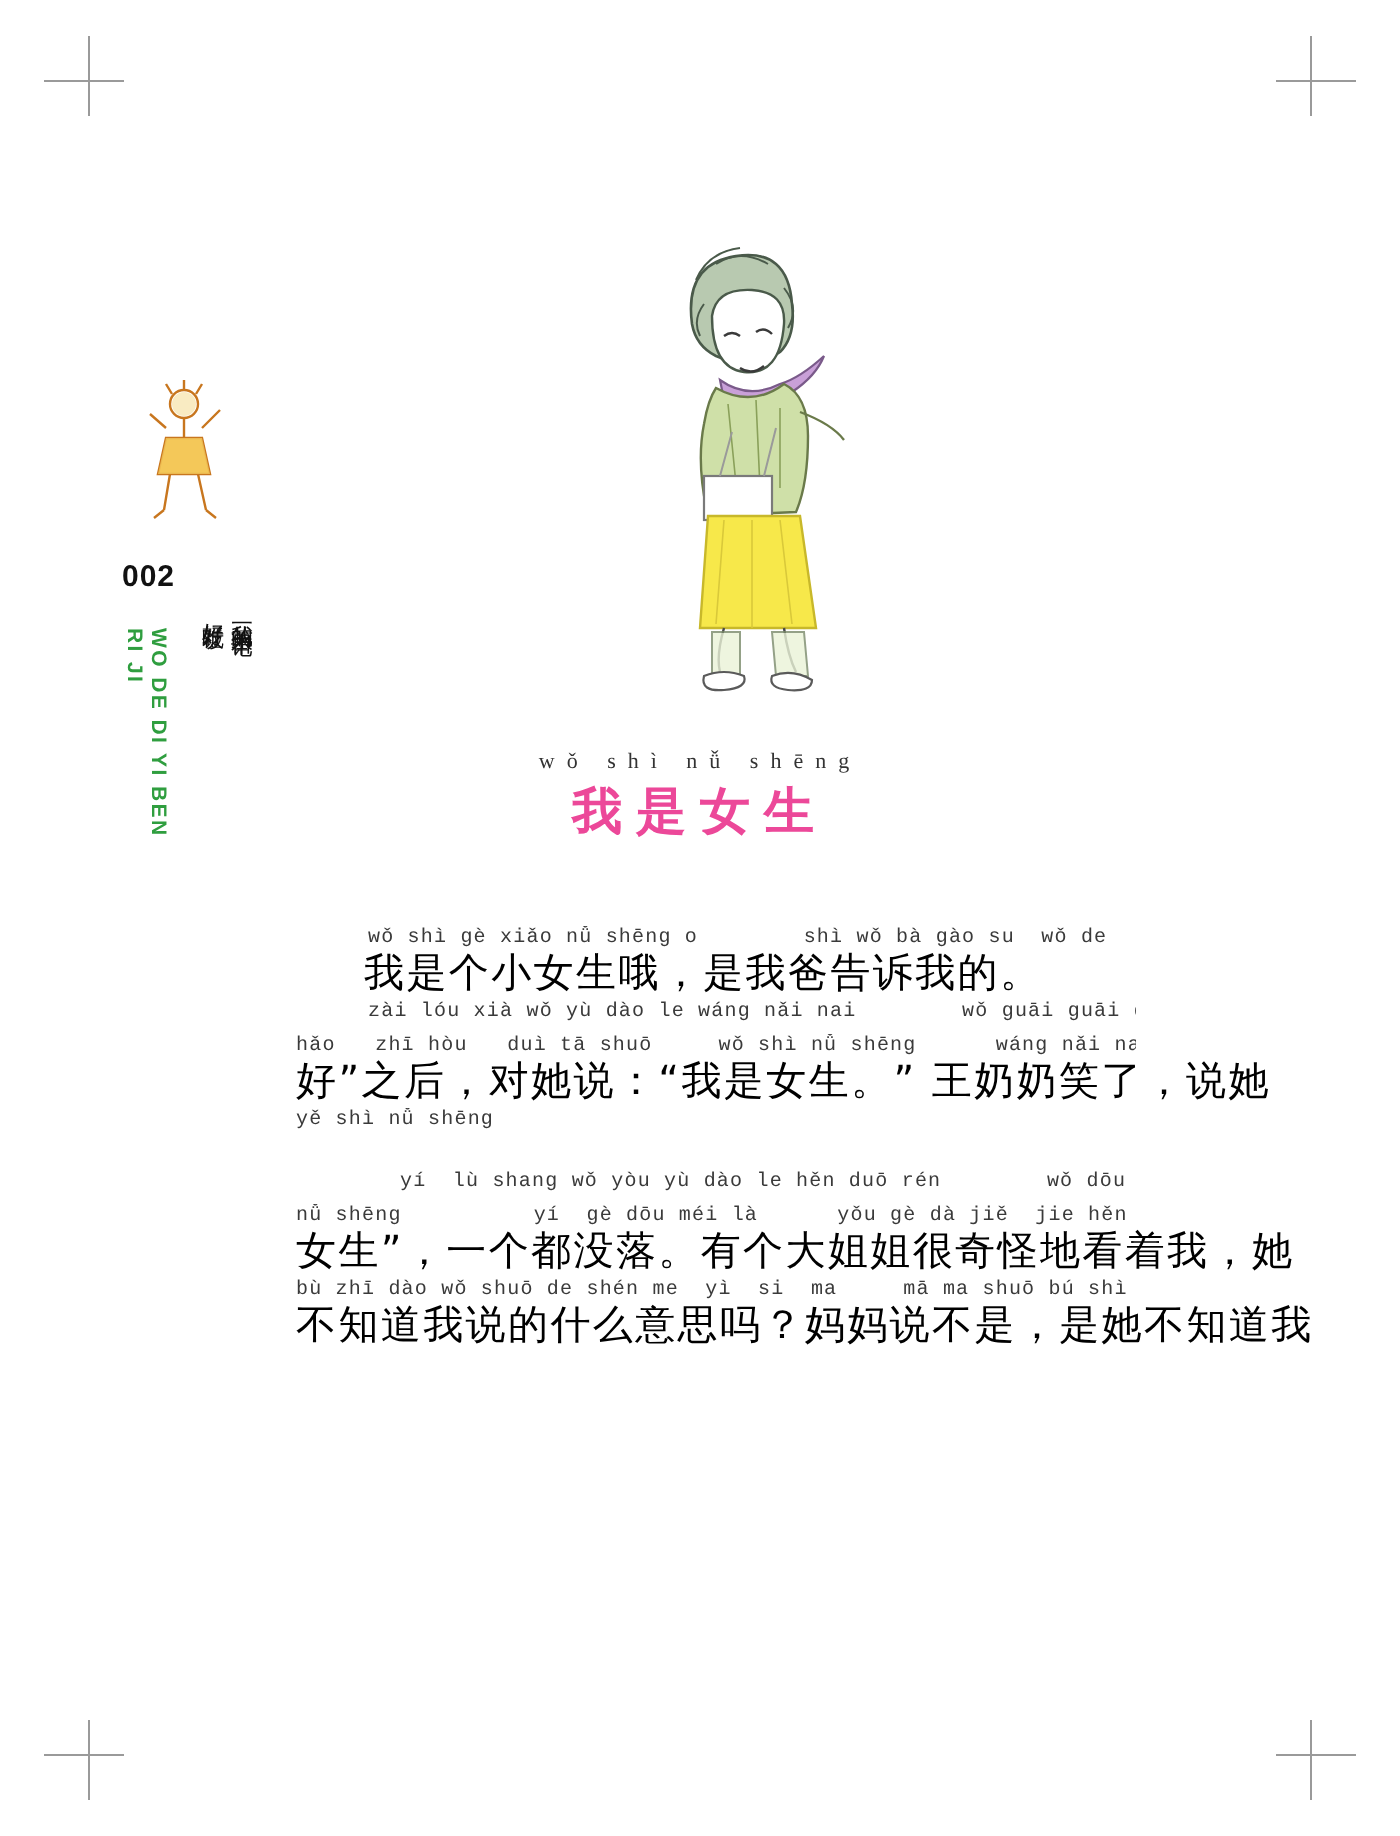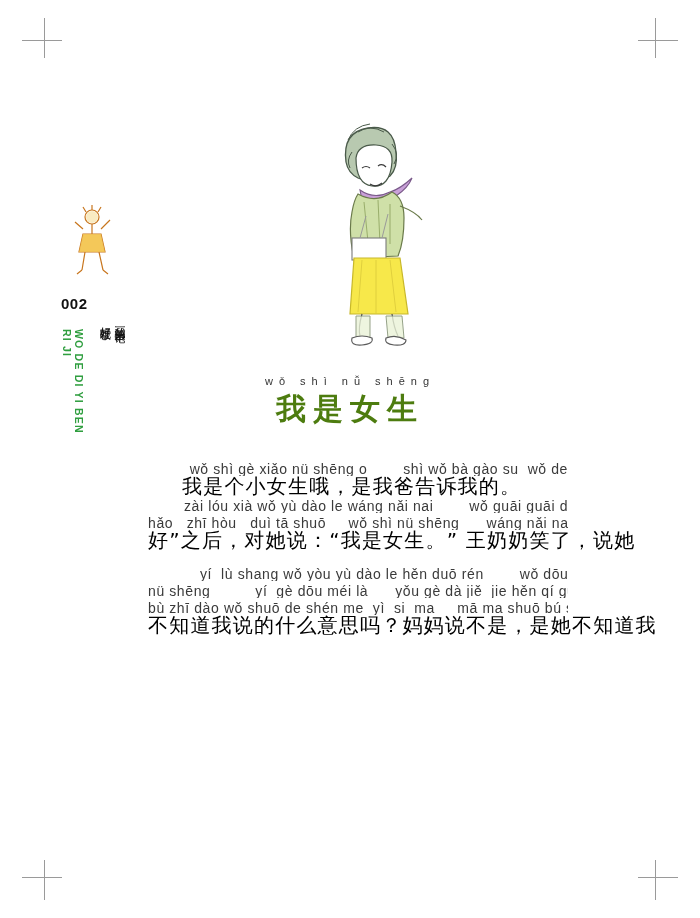--- a/index.html
+++ b/index.html
@@ -41,21 +41,21 @@
   .crop-bl .v { left: 22px; bottom: 0; }
 
   .crop-br { right: 22px; bottom: 18px; }
   .crop-br .h { bottom: 22px; right: 0; }
   .crop-br .v { right: 22px; bottom: 0; }
 
   
   .margin-block {
     position: absolute;
     left: 55px;
-    top: 205px;
+    top: 190px;
     width: 70px;
   }
   .margin-figure {
     width: 58px;
     height: 80px;
     margin-left: 10px;
   }
   .folio {
     margin-top: 10px;
     margin-left: 6px;
@@ -107,51 +107,50 @@
     left: 0;
     top: 375px;
     width: 700px;
     text-align: center;
   }
   .heading .py-row {
     font-size: 11px;
     color: #333;
     letter-spacing: 6px;
     margin-bottom: 2px;
-    font-family: Liberation Sans, sans-serif;
+    font-family: Liberation Serif, serif;
   }
   .heading .title {
-    font-size: 30px;
+    font-size: 25px;
     font-weight: bold;
     letter-spacing: 7px;
-    color: #4d7c0f;
+    color: #ec4899;
     font-family: Liberation Sans, sans-serif;
   }
 
   
   .body {
     position: absolute;
     left: 148px;
     top: 463px;
     width: 420px;
   }
   .para { margin-bottom: 2px; }
   .line {
     margin-bottom: 4px;
   }
   .py {
-    font-size: 14px;
+    font-size: 10px;
     color: #3a3a3a;
-    font-family: Liberation Sans, sans-serif;
+    font-family: Liberation Mono, monospace;
     letter-spacing: 0.6px;
     height: 13px;
     line-height: 13px;
     white-space: pre;
     overflow: hidden;
-    text-align: right;
   }
   .py.ind-1 { padding-left: 36px; }
   .py.ind-2 { padding-left: 52px; }
   .hz {
     font-size: 20px;
     color: #000;
     font-family: "DejaVu Sans", sans-serif;
     letter-spacing: 1.2px;
     line-height: 20px;
     white-space: pre;
@@ -252,31 +251,33 @@
 
   <div class="para">
     <div class="line">
       <div class="py ind-1">zài lóu xià wǒ yù dào le wáng nǎi nai        wǒ guāi guāi de wèn     wáng nǎi nai</div>
     </div>
     <div class="line">
       <div class="py">hǎo   zhī hòu   duì tā shuō     wǒ shì nǚ shēng      wáng nǎi nai xiào le    shuō tā</div>
       <div class="hz">好”之后，对她说：“我是女生。” 王奶奶笑了，说她</div>
     </div>
     <div class="line">
+      <div class="py">yě shì nǚ shēng</div>
     </div>
   </div>
 
   <div class="para-gap"></div>
 
   <div class="para">
     <div class="line">
       <div class="py ind-2">yí  lù shang wǒ yòu yù dào le hěn duō rén        wǒ dōu gào su  tā men     wǒ shì</div>
     </div>
     <div class="line">
       <div class="py">nǚ shēng          yí  gè dōu méi là      yǒu gè dà jiě  jie hěn qí guài de kàn zhe wǒ       tā</div>
+      <div class="hz">女生”，一个都没落。有个大姐姐很奇怪地看着我，她</div>
     </div>
     <div class="line">
       <div class="py">bù zhī dào wǒ shuō de shén me  yì  si  ma     mā ma shuō bú shì      shì tā bù zhī dào wǒ</div>
       <div class="hz">不知道我说的什么意思吗？妈妈说不是，是她不知道我</div>
     </div>
   </div>
 
 </div>
 
 </body></html>

